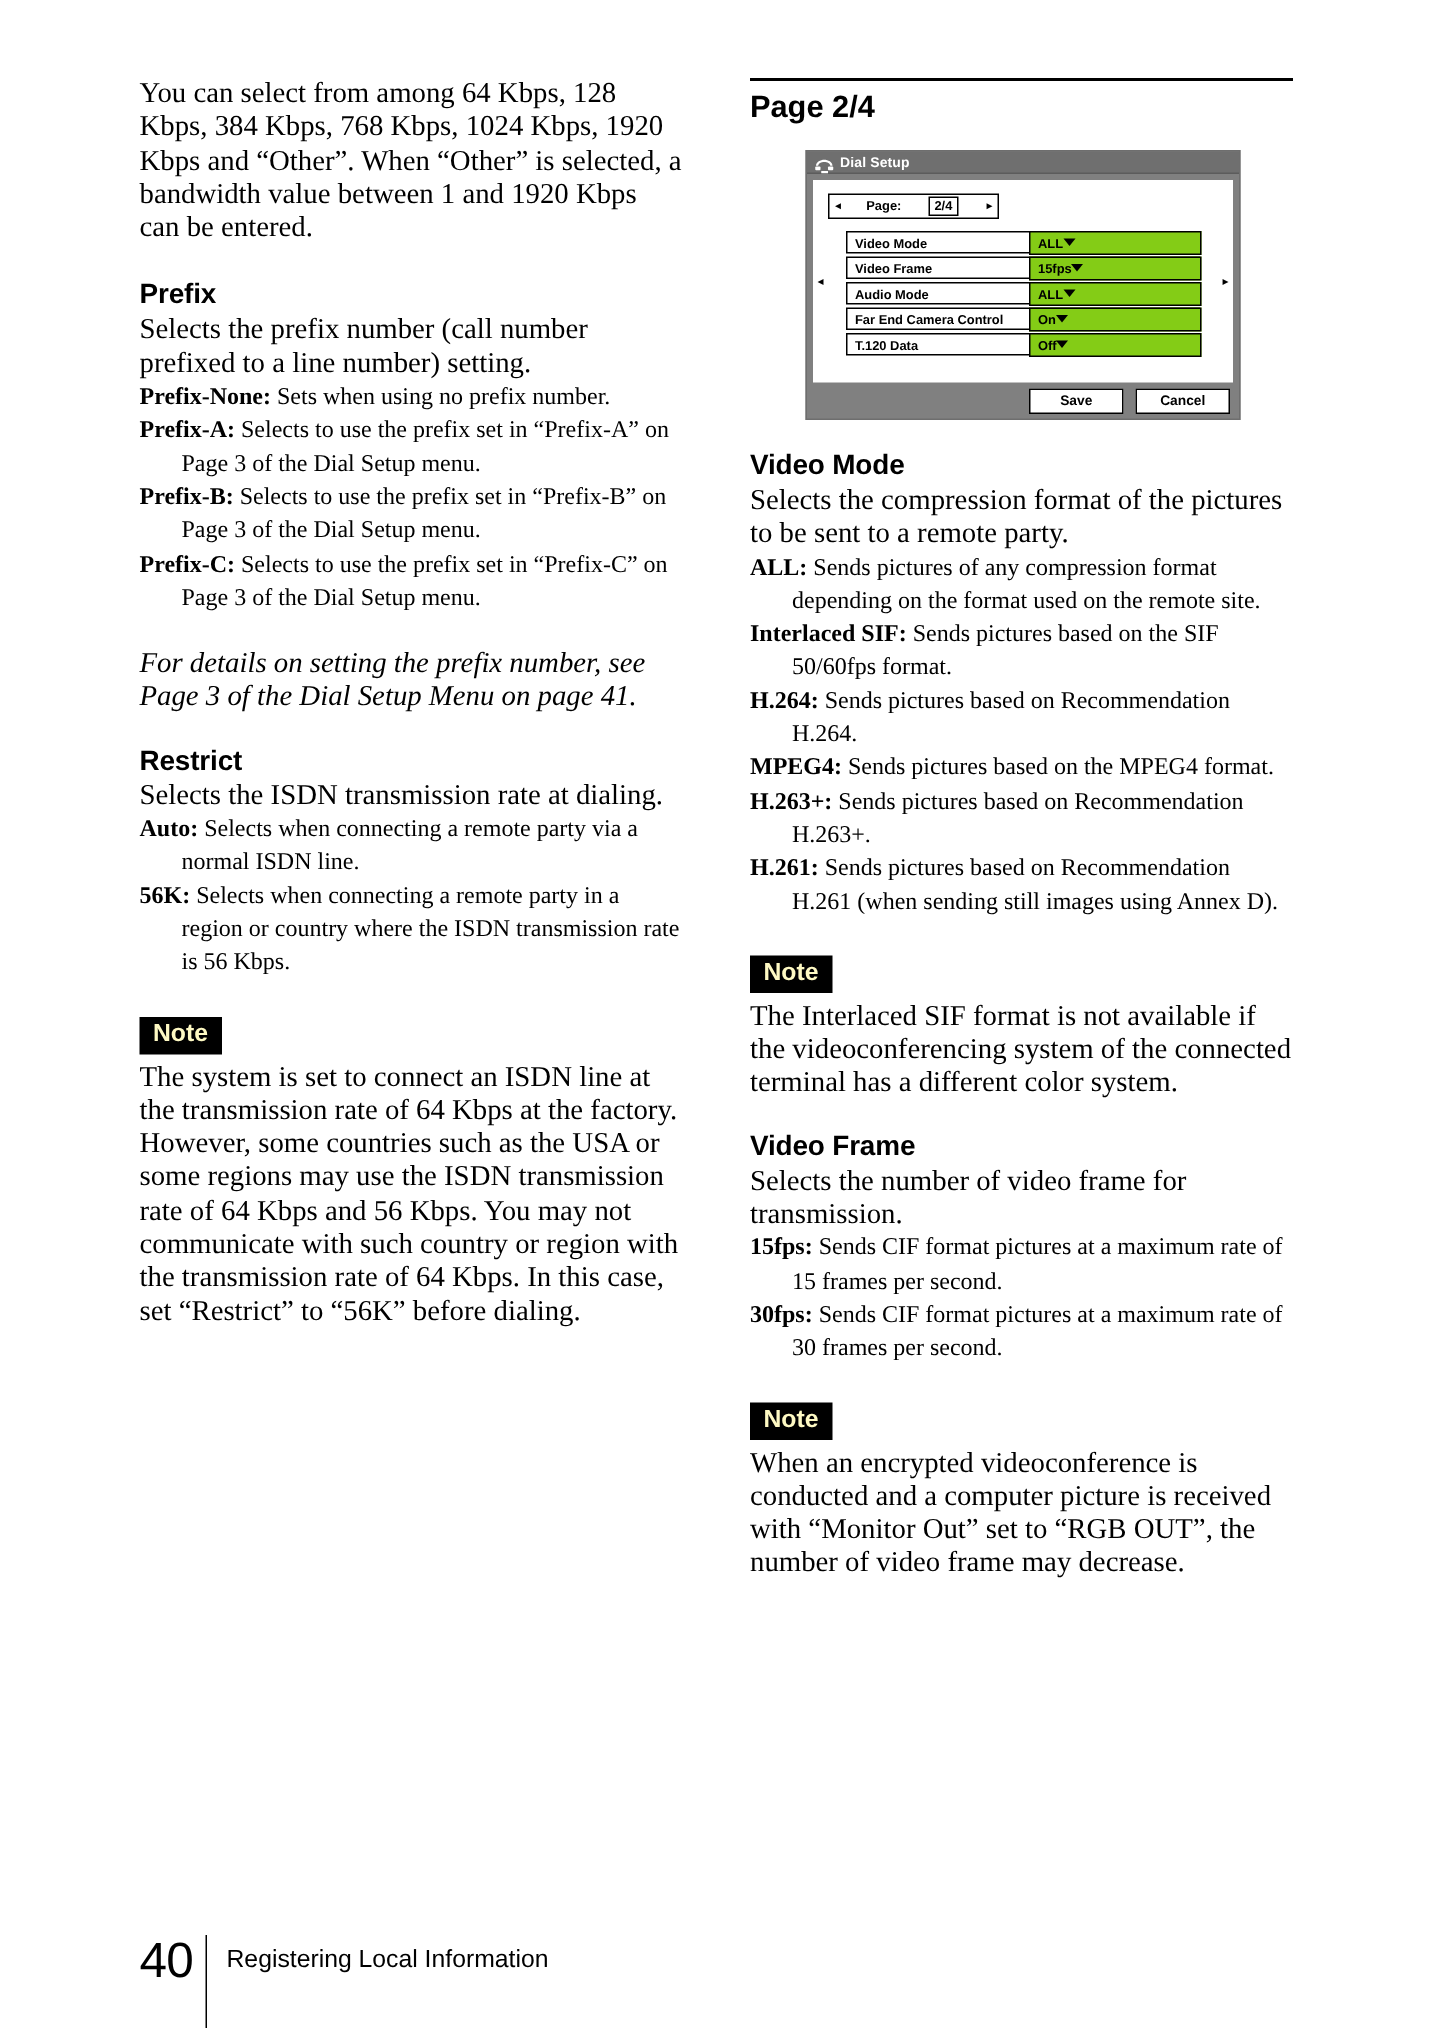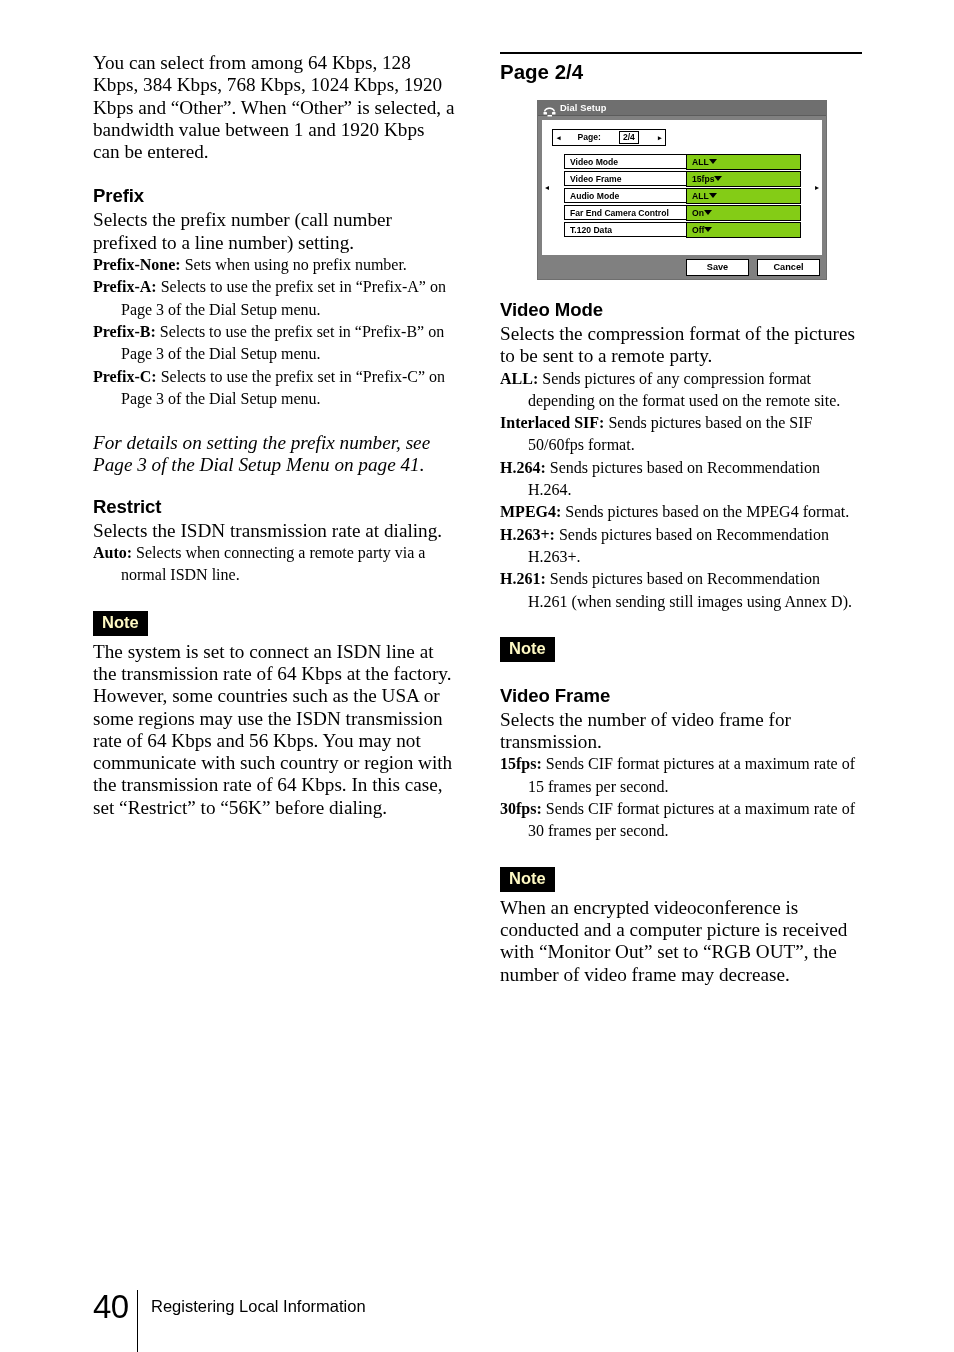--- a/index.html
+++ b/index.html
@@ -302,20 +302,23 @@
     </p>
 
     <p class="italic">For details on setting the prefix number, see Page 3 of the Dial Setup Menu on page 41.</p>
 
     <h2 class="section">Restrict</h2>
 
     <p class="body">Selects the ISDN transmission rate at dialing.</p>
 
     <p class="deflist">
       <b>Auto:</b><span> Selects when connecting a remote party via a normal ISDN line.</span>
+    </p>
+    <p class="deflist">
+      <b>56K:</b><span> Selects when connecting a remote party in a region or country where the ISDN transmission rate is 56 Kbps.</span>
     </p>
 
     <div class="note-wrap">
       <div class="note-badge">Note</div>
       <p class="body">The system is set to connect an ISDN line at the transmission rate of 64 Kbps at the factory. However, some countries such as the USA or some regions may use the ISDN transmission rate of 64 Kbps and 56 Kbps. You may not communicate with such country or region with the transmission rate of 64 Kbps. In this case, set “Restrict” to “56K” before dialing.</p>
     </div>
 
   </div>
 
   <div class="col col-right">
@@ -420,20 +423,21 @@
     </p>
     <p class="deflist">
       <b>H.263+:</b><span> Sends pictures based on Recommendation H.263+.</span>
     </p>
     <p class="deflist">
       <b>H.261:</b><span> Sends pictures based on Recommendation H.261 (when sending still images using Annex D).</span>
     </p>
 
     <div class="note-wrap">
       <div class="note-badge">Note</div>
+      <p class="body">The Interlaced SIF format is not available if the videoconferencing system of the connected terminal has a different color system.</p>
     </div>
 
     <h2 class="section">Video Frame</h2>
     <p class="body">Selects the number of video frame for transmission.</p>
 
     <p class="deflist">
       <b>15fps:</b><span> Sends CIF format pictures at a maximum rate of 15 frames per second.</span>
     </p>
     <p class="deflist">
       <b>30fps:</b><span> Sends CIF format pictures at a maximum rate of 30 frames per second.</span>

